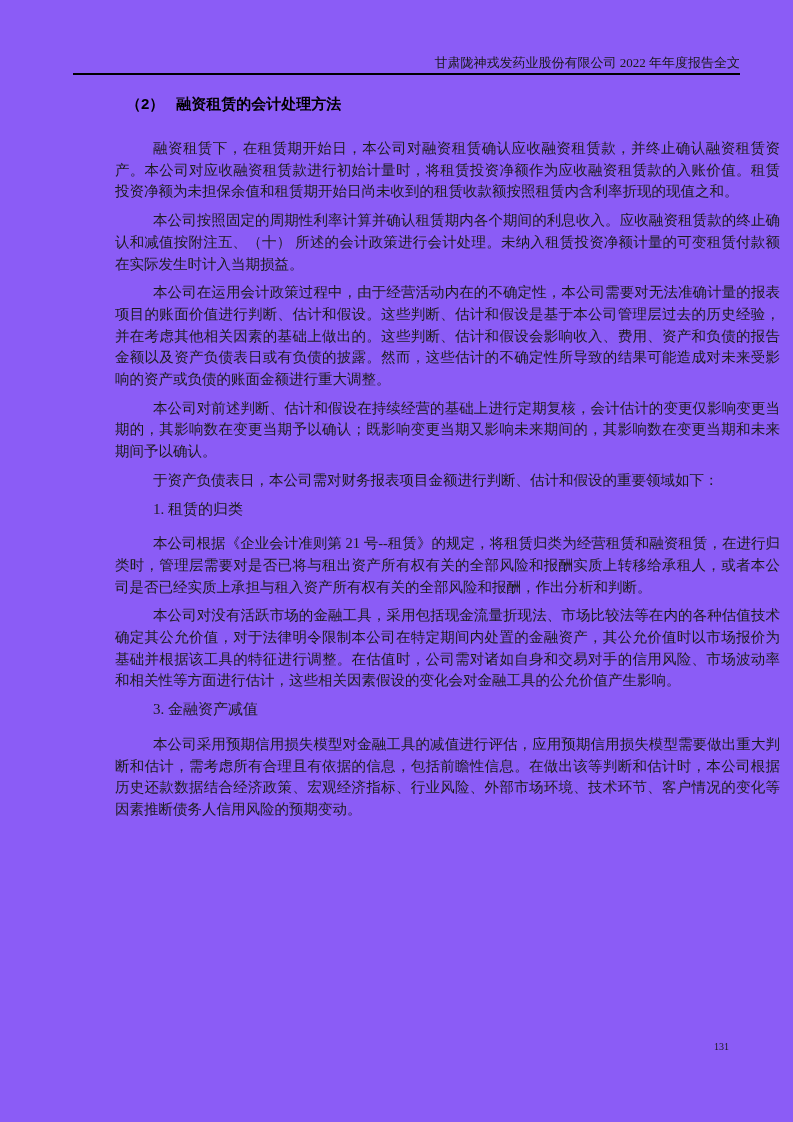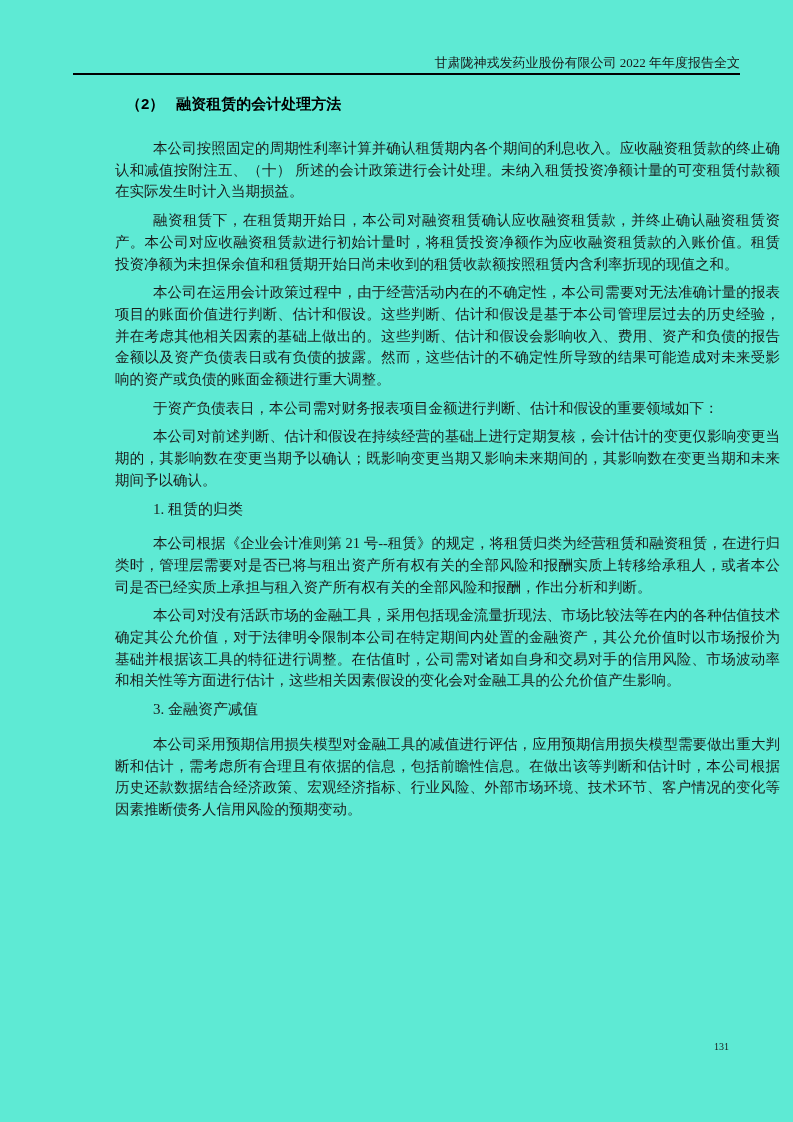--- a/index.html
+++ b/index.html
@@ -1,21 +1,21 @@
 <!DOCTYPE html>
 <html lang="zh"><head>
 <meta charset="utf-8">
 <style>
   html, body { margin: 0; padding: 0; background: #e8e8e8; }
   .page {
     position: relative;
     width: 793px;
     height: 1122px;
     margin: 0 auto;
-    background: #5eead4;
+    background: #8b5cf6;
     overflow: hidden;
     font-family: "Liberation Serif", "DejaVu Serif", serif;
     color: #1c1c1c;
   }
   .page-header {
     position: absolute;
     left: 73px;
     right: 53px;
     top: 55px;
     text-align: right;
@@ -80,27 +80,27 @@
   <div class="page-header">
     <span>甘肃陇神戎发药业股份有限公司 2022 年年度报告全文</span>
   </div>
 
   <div class="page-body">
 
     <h3 class="h-sub">
       <span>（2）</span><span class="h-title">融资租赁的会计处理方法</span>
     </h3>
 
+    <p class="body-para">融资租赁下，在租赁期开始日，本公司对融资租赁确认应收融资租赁款，并终止确认融资租赁资产。本公司对应收融资租赁款进行初始计量时，将租赁投资净额作为应收融资租赁款的入账价值。租赁投资净额为未担保余值和租赁期开始日尚未收到的租赁收款额按照租赁内含利率折现的现值之和。</p>
     <p class="body-para">本公司按照固定的周期性利率计算并确认租赁期内各个期间的利息收入。应收融资租赁款的终止确认和减值按附注五、（十） 所述的会计政策进行会计处理。未纳入租赁投资净额计量的可变租赁付款额在实际发生时计入当期损益。</p>
-    <p class="body-para">融资租赁下，在租赁期开始日，本公司对融资租赁确认应收融资租赁款，并终止确认融资租赁资产。本公司对应收融资租赁款进行初始计量时，将租赁投资净额作为应收融资租赁款的入账价值。租赁投资净额为未担保余值和租赁期开始日尚未收到的租赁收款额按照租赁内含利率折现的现值之和。</p>
 
 
     <p class="body-para">本公司在运用会计政策过程中，由于经营活动内在的不确定性，本公司需要对无法准确计量的报表项目的账面价值进行判断、估计和假设。这些判断、估计和假设是基于本公司管理层过去的历史经验，并在考虑其他相关因素的基础上做出的。这些判断、估计和假设会影响收入、费用、资产和负债的报告金额以及资产负债表日或有负债的披露。然而，这些估计的不确定性所导致的结果可能造成对未来受影响的资产或负债的账面金额进行重大调整。</p>
+    <p class="body-para">本公司对前述判断、估计和假设在持续经营的基础上进行定期复核，会计估计的变更仅影响变更当期的，其影响数在变更当期予以确认；既影响变更当期又影响未来期间的，其影响数在变更当期和未来期间予以确认。</p>
     <p class="body-para">于资产负债表日，本公司需对财务报表项目金额进行判断、估计和假设的重要领域如下：</p>
-    <p class="body-para">本公司对前述判断、估计和假设在持续经营的基础上进行定期复核，会计估计的变更仅影响变更当期的，其影响数在变更当期予以确认；既影响变更当期又影响未来期间的，其影响数在变更当期和未来期间予以确认。</p>
 
     <p class="item-label">1. 租赁的归类</p>
     <p class="body-para">本公司根据《企业会计准则第 21 号--租赁》的规定，将租赁归类为经营租赁和融资租赁，在进行归类时，管理层需要对是否已将与租出资产所有权有关的全部风险和报酬实质上转移给承租人，或者本公司是否已经实质上承担与租入资产所有权有关的全部风险和报酬，作出分析和判断。</p>
 
     <p class="body-para">本公司对没有活跃市场的金融工具，采用包括现金流量折现法、市场比较法等在内的各种估值技术确定其公允价值，对于法律明令限制本公司在特定期间内处置的金融资产，其公允价值时以市场报价为基础并根据该工具的特征进行调整。在估值时，公司需对诸如自身和交易对手的信用风险、市场波动率和相关性等方面进行估计，这些相关因素假设的变化会对金融工具的公允价值产生影响。</p>
 
     <p class="item-label">3. 金融资产减值</p>
     <p class="body-para">本公司采用预期信用损失模型对金融工具的减值进行评估，应用预期信用损失模型需要做出重大判断和估计，需考虑所有合理且有依据的信息，包括前瞻性信息。在做出该等判断和估计时，本公司根据历史还款数据结合经济政策、宏观经济指标、行业风险、外部市场环境、技术环节、客户情况的变化等因素推断债务人信用风险的预期变动。</p>
 
 

